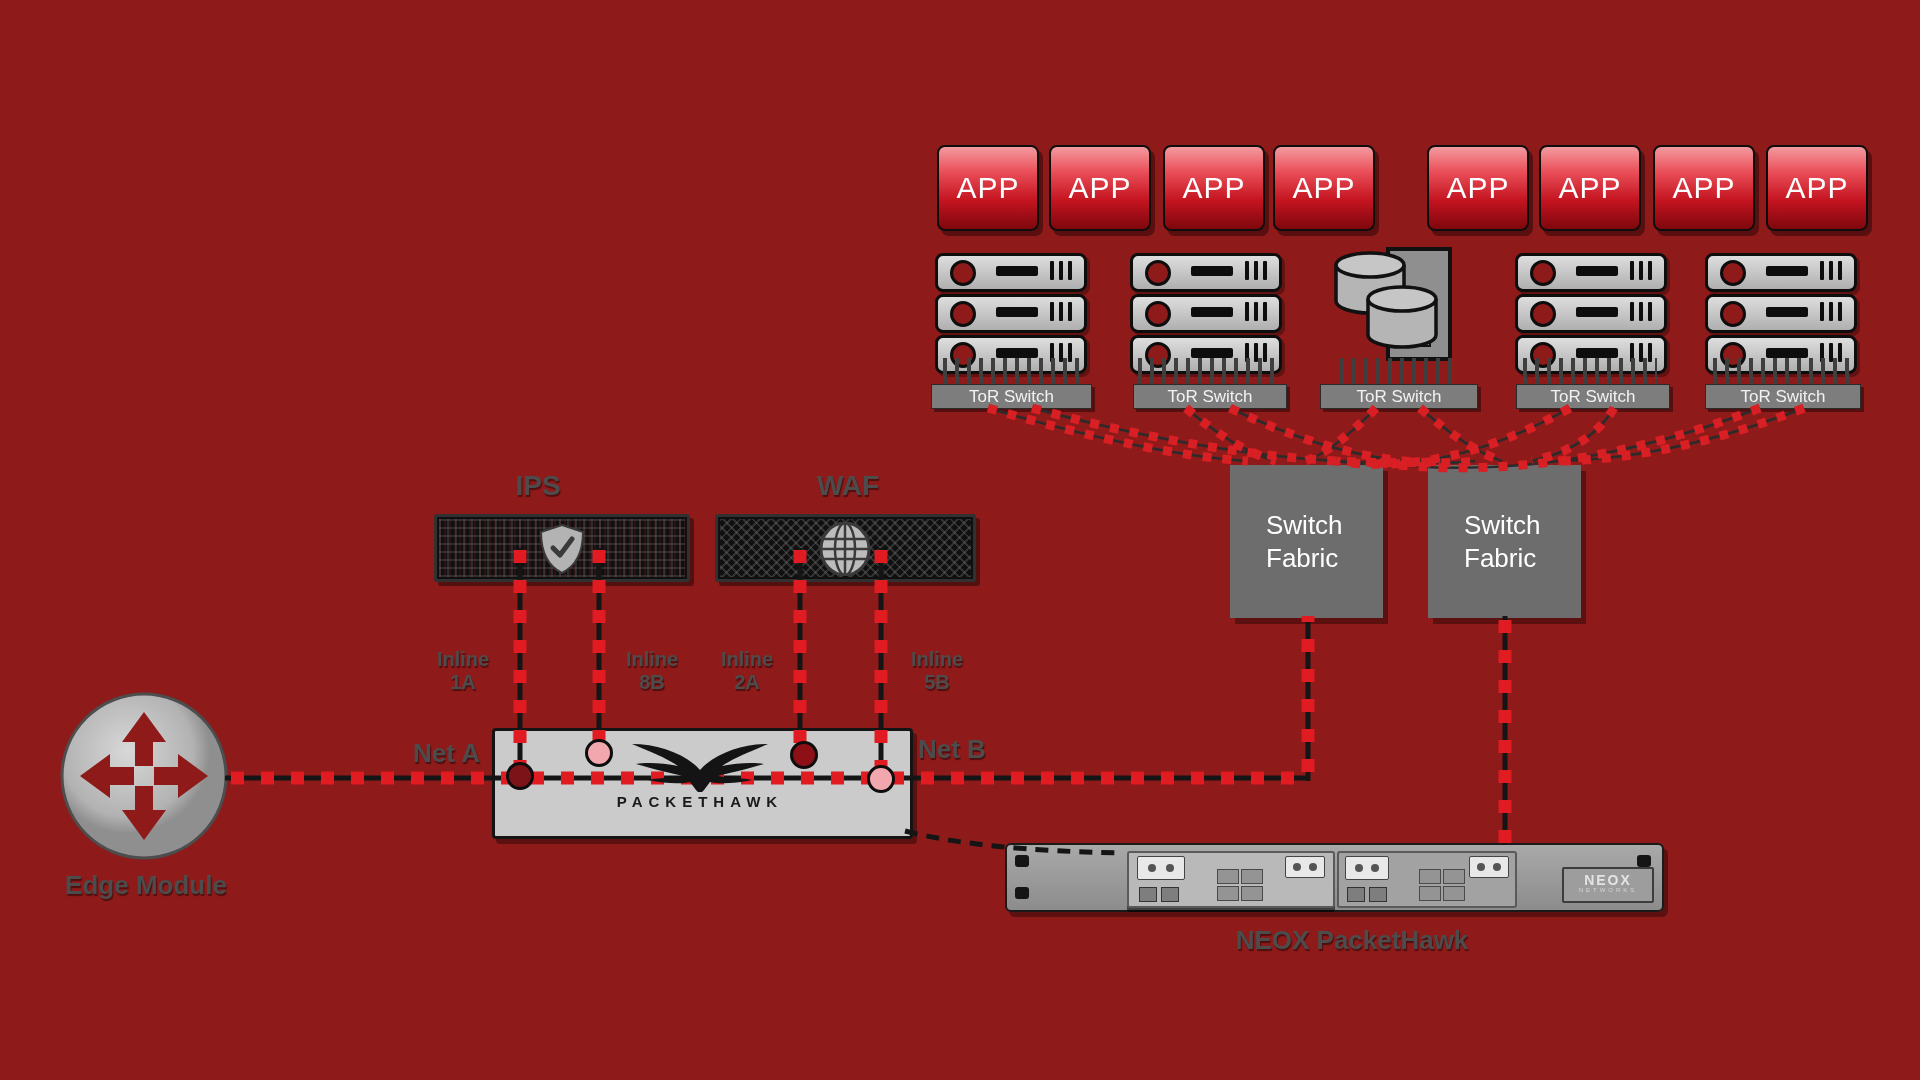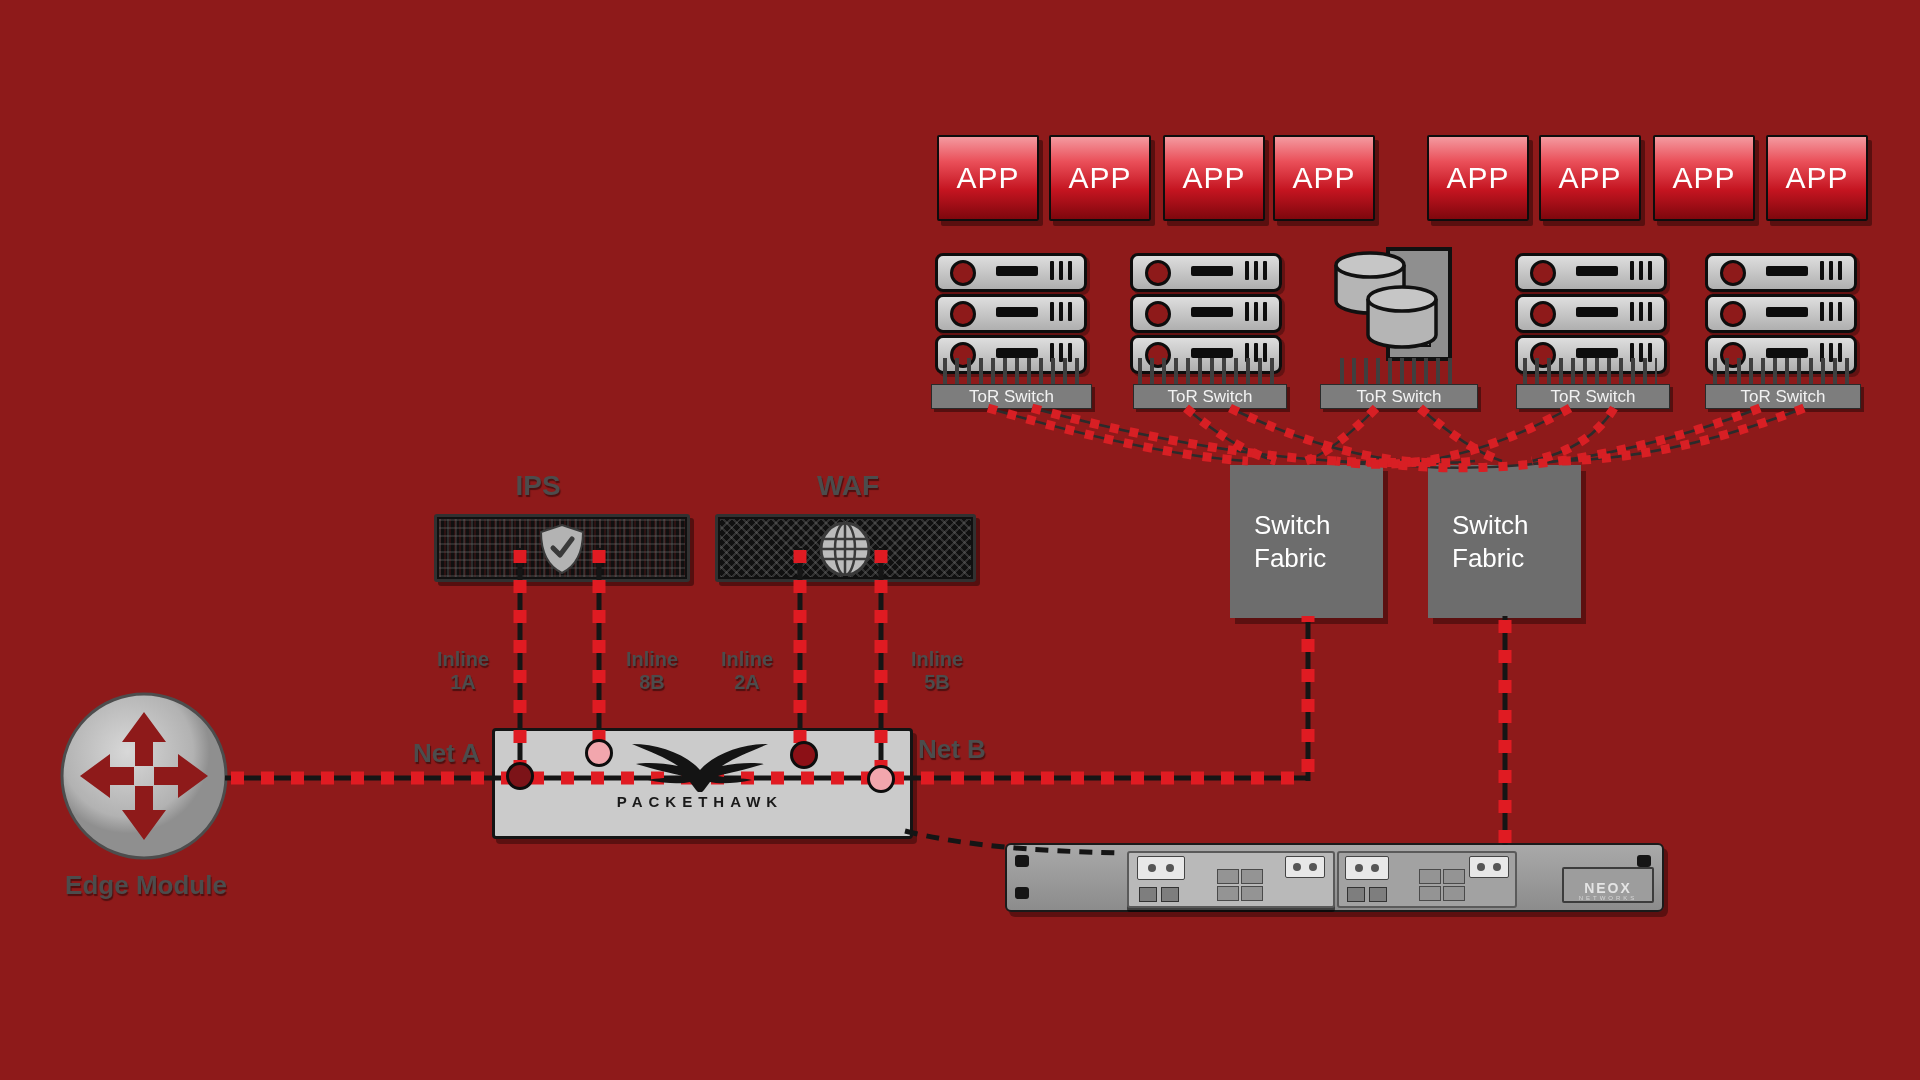--- a/index.html
+++ b/index.html
@@ -1,39 +1,39 @@
 <!DOCTYPE html>
 <html><head>
 <meta charset="utf-8">
 <style>
   html,body{margin:0;padding:0;background:#5e0f0f;}
   #stage{position:relative;width:1920px;height:1080px;background:#8e1a1a;overflow:hidden;
          font-family:"Liberation Sans","DejaVu Sans",sans-serif;}
   .abs{position:absolute;}
   .cap{color:#4c4c4c;font-weight:bold;text-shadow:1px 2px 1px rgba(0,0,0,0.45);text-align:center;}
   
-  .app{width:98px;height:82px;top:135px;border:2px solid #0d0d0d;border-radius:2px;
+  .app{width:98px;height:82px;top:145px;border:2px solid #0d0d0d;border-radius:8px;
        background:linear-gradient(180deg,#f49aa0 0%,#ea4f59 30%,#c41420 65%,#7e070d 100%);
        box-shadow:4px 5px 0 rgba(25,2,2,.45);display:flex;align-items:center;justify-content:center;
        color:#fff;font-size:30px;letter-spacing:1px;}
   
   .rack{width:152px;top:253px;display:flex;flex-direction:column;gap:2px;}
   .unit{height:33px;border:3px solid #0d0d0d;border-radius:8px;
         background:linear-gradient(180deg,#dedede,#afafaf);position:relative;box-shadow:3px 3px 0 rgba(0,0,0,.3);}
   .led{position:absolute;left:12px;top:4px;width:20px;height:20px;border:3px solid #0d0d0d;border-radius:50%;background:#8e1a1a;}
   .slotbar{position:absolute;left:58px;top:10px;width:42px;height:10px;background:#0d0d0d;border-radius:2px;}
   .vents{position:absolute;right:12px;top:5px;display:flex;gap:5px;}
   .vents span{display:block;width:4px;height:19px;background:#0d0d0d;border-radius:1px;}
   .teeth{top:358px;height:27px;background:repeating-linear-gradient(90deg,#3f3f3f 0 4px,transparent 4px 12px);}
   .torbar{top:384px;height:23px;background:#7d7d7d;border:1px solid #2a2a2a;box-shadow:3px 3px 0 rgba(0,0,0,.4);
           color:#f2f2f2;font-size:17px;display:flex;align-items:center;justify-content:center;}
   
   .fabric{width:153px;height:153px;top:465px;background:#6d6d6d;box-shadow:5px 6px 0 rgba(0,0,0,.35);
           color:#fff;font-size:26px;line-height:1.25;display:flex;align-items:center;}
-  .fabric div{padding-left:24px;}
+  .fabric div{padding-left:36px;}
   
   .sec{top:514px;height:62px;background:#101010;border:3px solid #313131;border-radius:3px;
        box-shadow:4px 4px 0 rgba(0,0,0,.4);}
   .mesh-grid{position:absolute;inset:2px;
        background:repeating-linear-gradient(0deg,rgba(110,110,110,.30) 0 2px,transparent 2px 8px),
                   repeating-linear-gradient(90deg,rgba(110,110,110,.30) 0 2px,transparent 2px 8px),
                   repeating-linear-gradient(90deg,rgba(175,35,35,.18) 0 2px,transparent 2px 5px);}
   .mesh-diag{position:absolute;inset:2px;
        background:repeating-linear-gradient(45deg,rgba(120,120,120,.32) 0 2px,transparent 2px 7px),
                   repeating-linear-gradient(-45deg,rgba(120,120,120,.32) 0 2px,transparent 2px 7px);}
@@ -46,21 +46,21 @@
         background:linear-gradient(180deg,#a9a9a9,#8c8c8c);box-shadow:4px 5px 0 rgba(0,0,0,.35);}
   .screw{position:absolute;width:14px;height:12px;background:#151515;border-radius:3px;}
   .slotmod{position:absolute;top:6px;height:53px;border:2px solid #5a5a5a;border-radius:3px;}
   .conn{position:absolute;background:#e8e8e8;border:1px solid #444;border-radius:2px;display:flex;align-items:center;justify-content:space-evenly;}
   .conn i{display:block;width:8px;height:8px;border-radius:50%;background:#555;}
   .rj{position:absolute;width:16px;height:13px;background:#7e7e7e;border:1px solid #333;}
   .sfp{position:absolute;display:grid;grid-template-columns:22px 22px;grid-auto-rows:15px;gap:2px;}
   .sfp b{background:#949494;border:1px solid #4a4a4a;}
   #neoxlogo{position:absolute;left:555px;top:22px;width:88px;height:32px;border:2px solid #3c3c3c;border-radius:2px;
             background:#9d9d9d;color:#e4e4e4;text-align:center;line-height:1;}
-  #neoxlogo .l1{font-size:14px;font-weight:bold;letter-spacing:2px;margin-top:12px;}
+  #neoxlogo .l1{font-size:14px;font-weight:bold;letter-spacing:2px;margin-top:4px;}
   #neoxlogo .l2{font-size:6px;letter-spacing:3px;color:#d6d6d6;}
   
   .inl{font-size:20px;line-height:1.15;width:110px;}
   svg{position:absolute;left:0;top:0;}
   #wires{z-index:30;}
   .above{z-index:40;}
 </style>
 </head>
 <body>
 
@@ -331,20 +331,21 @@
           <b></b>
           <b></b>
           <b></b>
         </span>
     </div>
     <div id="neoxlogo">
       <div class="l1">NEOX</div>
       <div class="l2">NETWORKS</div>
     </div>
   </div>
+  <div class="abs cap" style="left:1132px;top:925px;width:440px;font-size:26px">NEOX PacketHawk</div>
 
   <svg id="wires" width="1920" height="1080" viewBox="0 0 1920 1080">
     <g stroke="#151515" stroke-width="5" fill="none">
       <path d="M225 778 H1308"></path>
       <path d="M1308 781 V616"></path>
       <path d="M1505 845 V616"></path>
       <path d="M520 548 V772"></path>
       <path d="M599 548 V750"></path>
       <path d="M800 548 V752"></path>
       <path d="M881 548 V776"></path>

